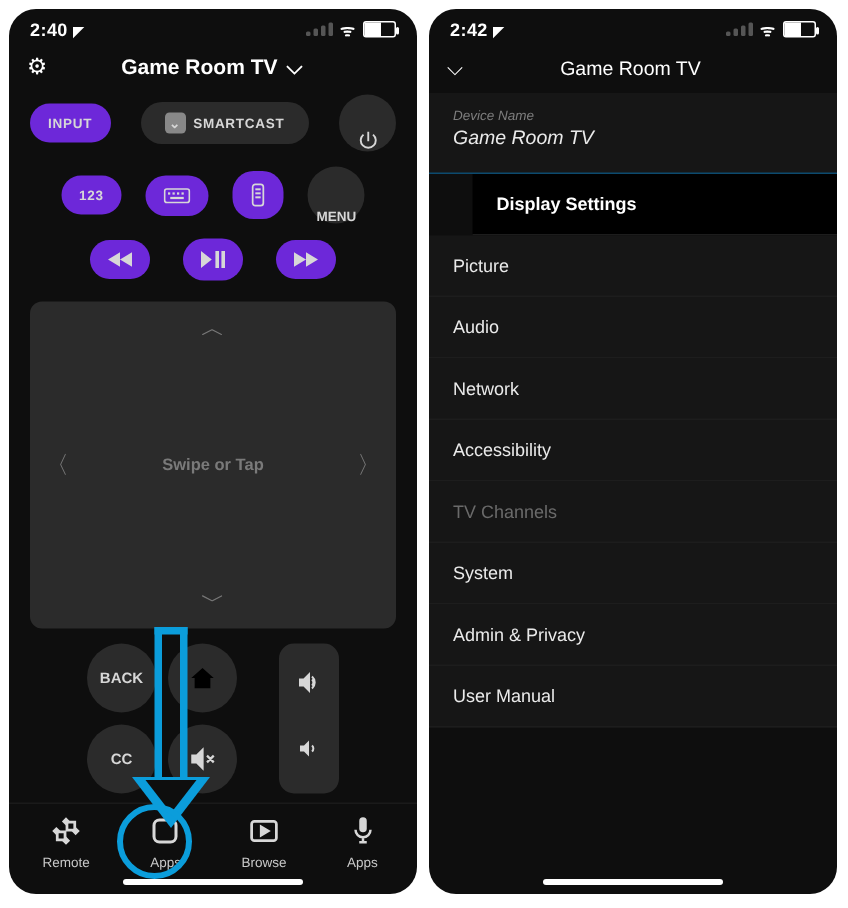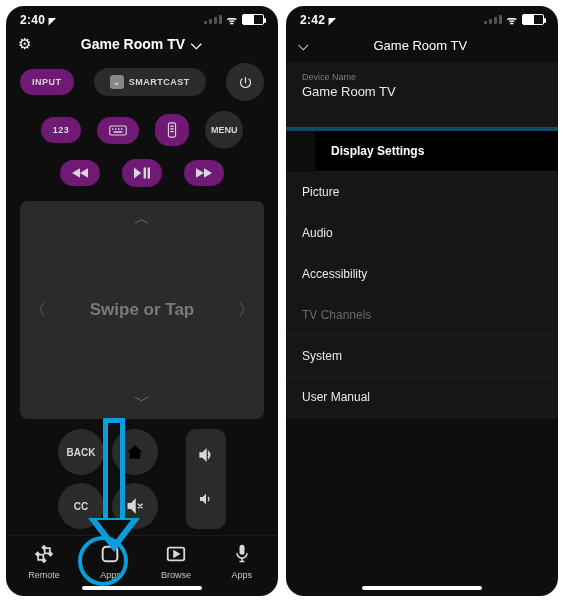--- a/index.html
+++ b/index.html
@@ -49,43 +49,43 @@
   .header {
     display:flex; align-items:center; padding: 6px 12px 10px;
     gap:8px;
   }
   .header-center{ flex:1; text-align:center; font-size:14px; font-weight:600; display:flex;justify-content:center;align-items:center;gap:6px;}
   .gear { font-size:15px; }
   
   .remote-body { flex:1; display:flex; flex-direction:column; padding:0 14px 0; }
   .row { display:flex; justify-content:center; align-items:center; gap:12px; margin-bottom:10px; }
   .pill {
-    background:#701a75; color:#d7d7d7; font-size:9px; font-weight:700;
+    background:#6d28d9; color:#d7d7d7; font-size:9px; font-weight:700;
     letter-spacing:.5px; padding:8px 12px; border-radius:14px;
     display:flex; align-items:center; gap:5px;
   }
   .pill.wide { padding:7px 16px; }
   .pill.sc { background:#2b2b2b; }
   .sc-icon{width:14px;height:14px;background:#888;border-radius:3px;display:flex;align-items:center;justify-content:center;font-size:9px;}
   .circle-btn {
     width:38px;height:38px;border-radius:50%;background:#2b2b2b;
-    display:flex;align-items:center;justify-content:center;color:#d7d7d7;
+    display:flex;align-items:flex-end;justify-content:center;color:#d7d7d7;
     font-size:9px;font-weight:700;
   }
   .circle-btn svg, .pill svg { fill:#d7d7d7; }
   .row-input { justify-content:space-between; }
   .row-123 { gap:16px; }
   .row-trans { gap:22px; }
   
   .touchpad {
     background:#2b2b2b; border-radius:8px; flex:1; min-height:200px;
     display:grid; grid-template-rows: 36px 1fr 36px; grid-template-columns:36px 1fr 36px;
     align-items:center; justify-items:center; color:#777; margin:4px 0 10px;
   }
-  .tp-center{grid-column:2;grid-row:2;font-size:17px;font-weight:600;color:#7a7a7a;}
+  .tp-center{grid-column:2;grid-row:2;font-size:11px;font-weight:600;color:#7a7a7a;}
   .tp-up{grid-column:2;grid-row:1;}
   .tp-down{grid-column:2;grid-row:3;}
   .tp-left{grid-column:1;grid-row:2;}
   .tp-right{grid-column:3;grid-row:2;}
   
   .cluster { display:flex; gap:28px; align-items:flex-start; justify-content:center; margin-bottom:6px; }
   .cluster-left{display:grid;grid-template-columns:repeat(2,46px);grid-template-rows:repeat(2,46px);gap:8px;}
   .circ46{width:46px;height:46px;border-radius:50%;background:#2b2b2b;display:flex;align-items:center;justify-content:center;color:#d7d7d7;font-size:10px;font-weight:700;}
   .vol-rocker{width:40px;background:#2b2b2b;border-radius:10px;display:flex;flex-direction:column;align-items:center;justify-content:space-around;height:100px;padding:6px 0;}
   
@@ -111,21 +111,21 @@
   .arrow-wrap{position:absolute;left:82px;top:412px;display:flex;flex-direction:column;align-items:center;pointer-events:none;}
   .apps-circle{position:absolute;left:72px;top:530px;width:50px;height:50px;border:4px solid #0b9ddb;border-radius:50%;pointer-events:none;}
   
   .settings-header{display:flex;align-items:center;padding:8px 12px 8px;gap:10px;}
   .settings-header .title{flex:1;text-align:center;font-size:13px;font-weight:500;}
   .chev-down{font-size:14px;color:#fff;}
   .list{flex:1;overflow:auto;}
   .list-row{padding:13px 16px;font-size:12px;color:#eaeaea;border-bottom:1px solid #1d1d1d;background:#161616;}
   .list-row.section{background:#000;font-weight:600;color:#fff;margin-left:29px;}
   .list-row.dim{color:#6a6a6a;}
-  .device-block{padding:10px 16px 28px;background:#161616;border-bottom:4px solid #0c4a6e;}
+  .device-block{padding:10px 16px 16px;background:#161616;border-bottom:1px solid #0c4a6e;font-style:italic;}
   .device-label{font-size:9px;color:#7d7d7d;margin-bottom:2px;}
   .device-name{font-size:13px;color:#eaeaea;}
 </style>
 </head>
 <body>
 
 <div class="phone">
   <div class="statusbar">
     <div>
       <span>2:40</span>
@@ -333,20 +333,22 @@
   </div>
 
   <div class="list">
     <div class="device-block">
       <div class="device-label">Device Name</div>
       <div class="device-name">Game Room TV</div>
     </div>
     <div class="list-row section">Display Settings</div>
     <div class="list-row">Picture</div>
     <div class="list-row">Audio</div>
+    <div class="list-row">Network</div>
     <div class="list-row">Accessibility</div>
     <div class="list-row dim">TV Channels</div>
     <div class="list-row">System</div>
+    <div class="list-row">Admin &amp; Privacy</div>
     <div class="list-row">User Manual</div>
   </div>
 
   <div class="home-indicator"></div>
 </div>
 
 </body></html>

